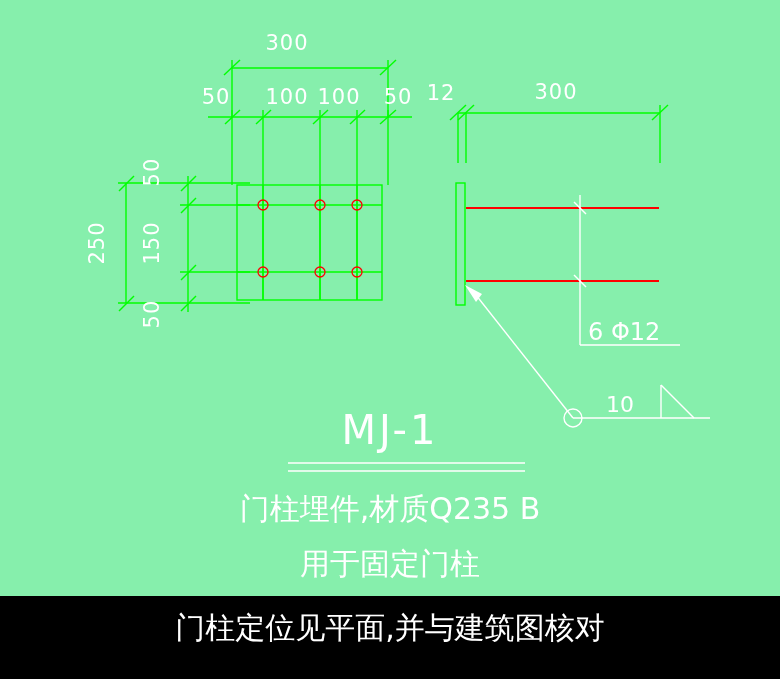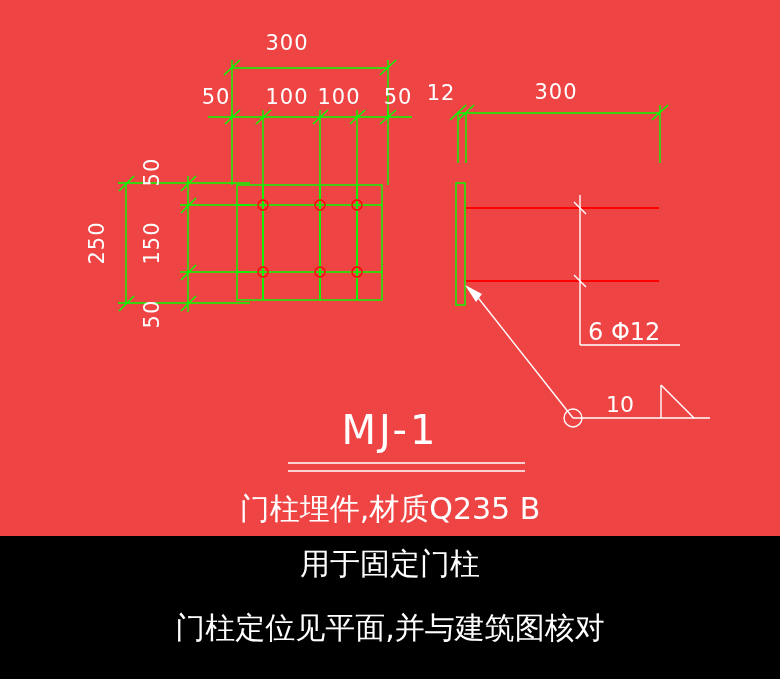--- a/index.html
+++ b/index.html
@@ -9,22 +9,22 @@
   }
   body {
     width: 780px;
     height: 679px;
     overflow: hidden;
     font-family: "DejaVu Sans", sans-serif;
   }
   #cad-canvas {
     position: relative;
     width: 780px;
-    height: 536px;
-    background: #ef4444;
+    height: 596px;
+    background: #86efac;
   }
   svg.drawing {
     position: absolute;
     top: 0;
     left: 0;
     width: 780px;
     height: 679px;
     display: block;
   }
   .dim-text {

